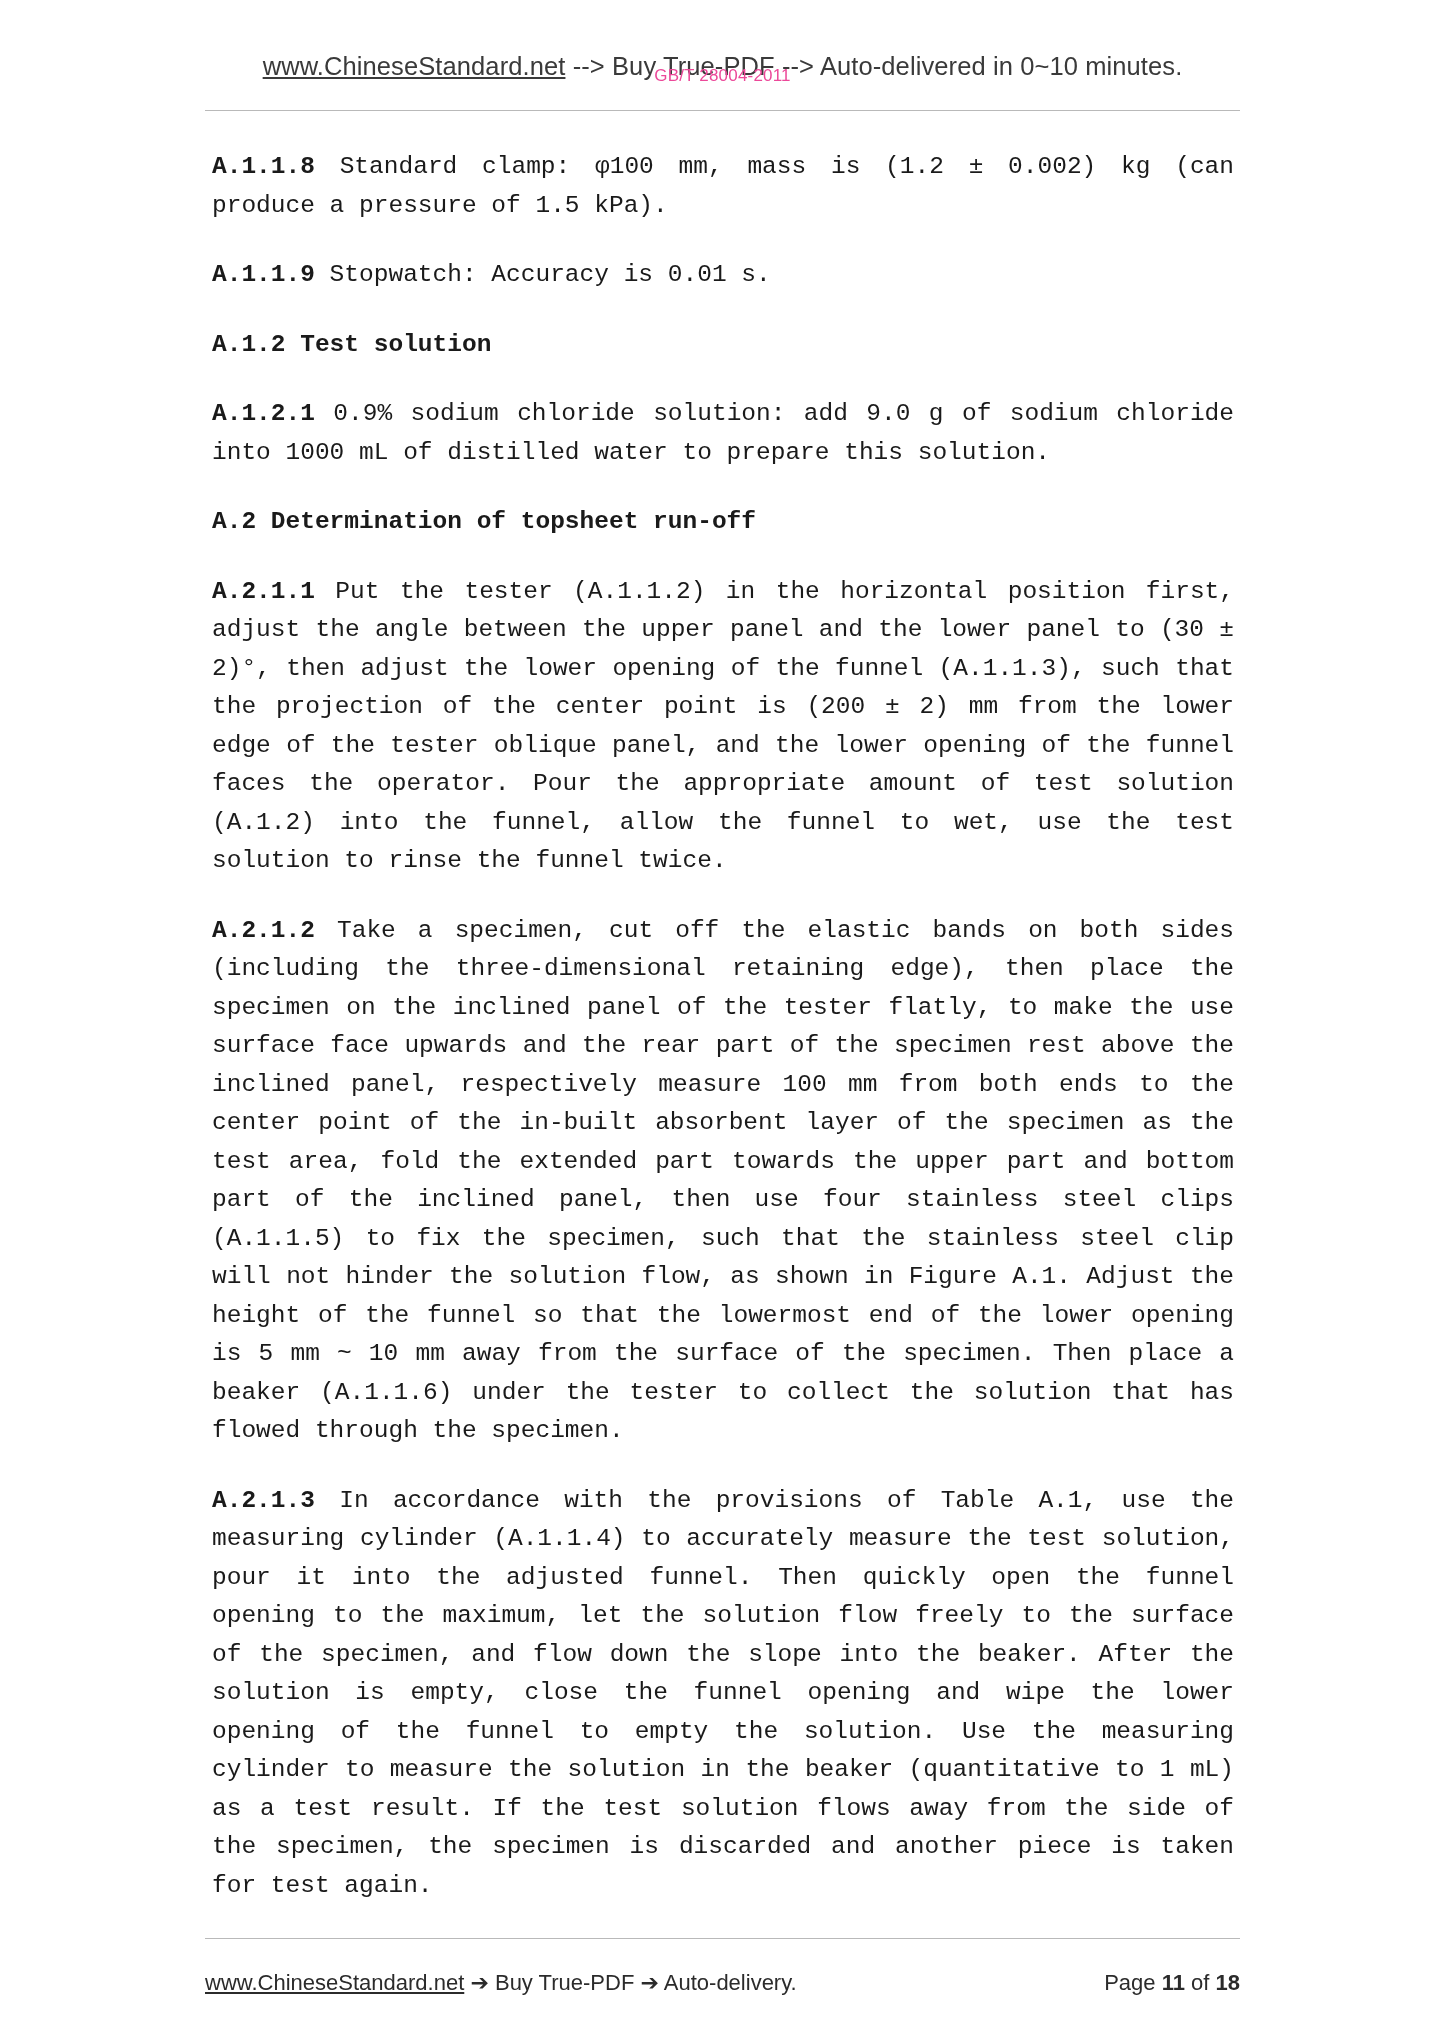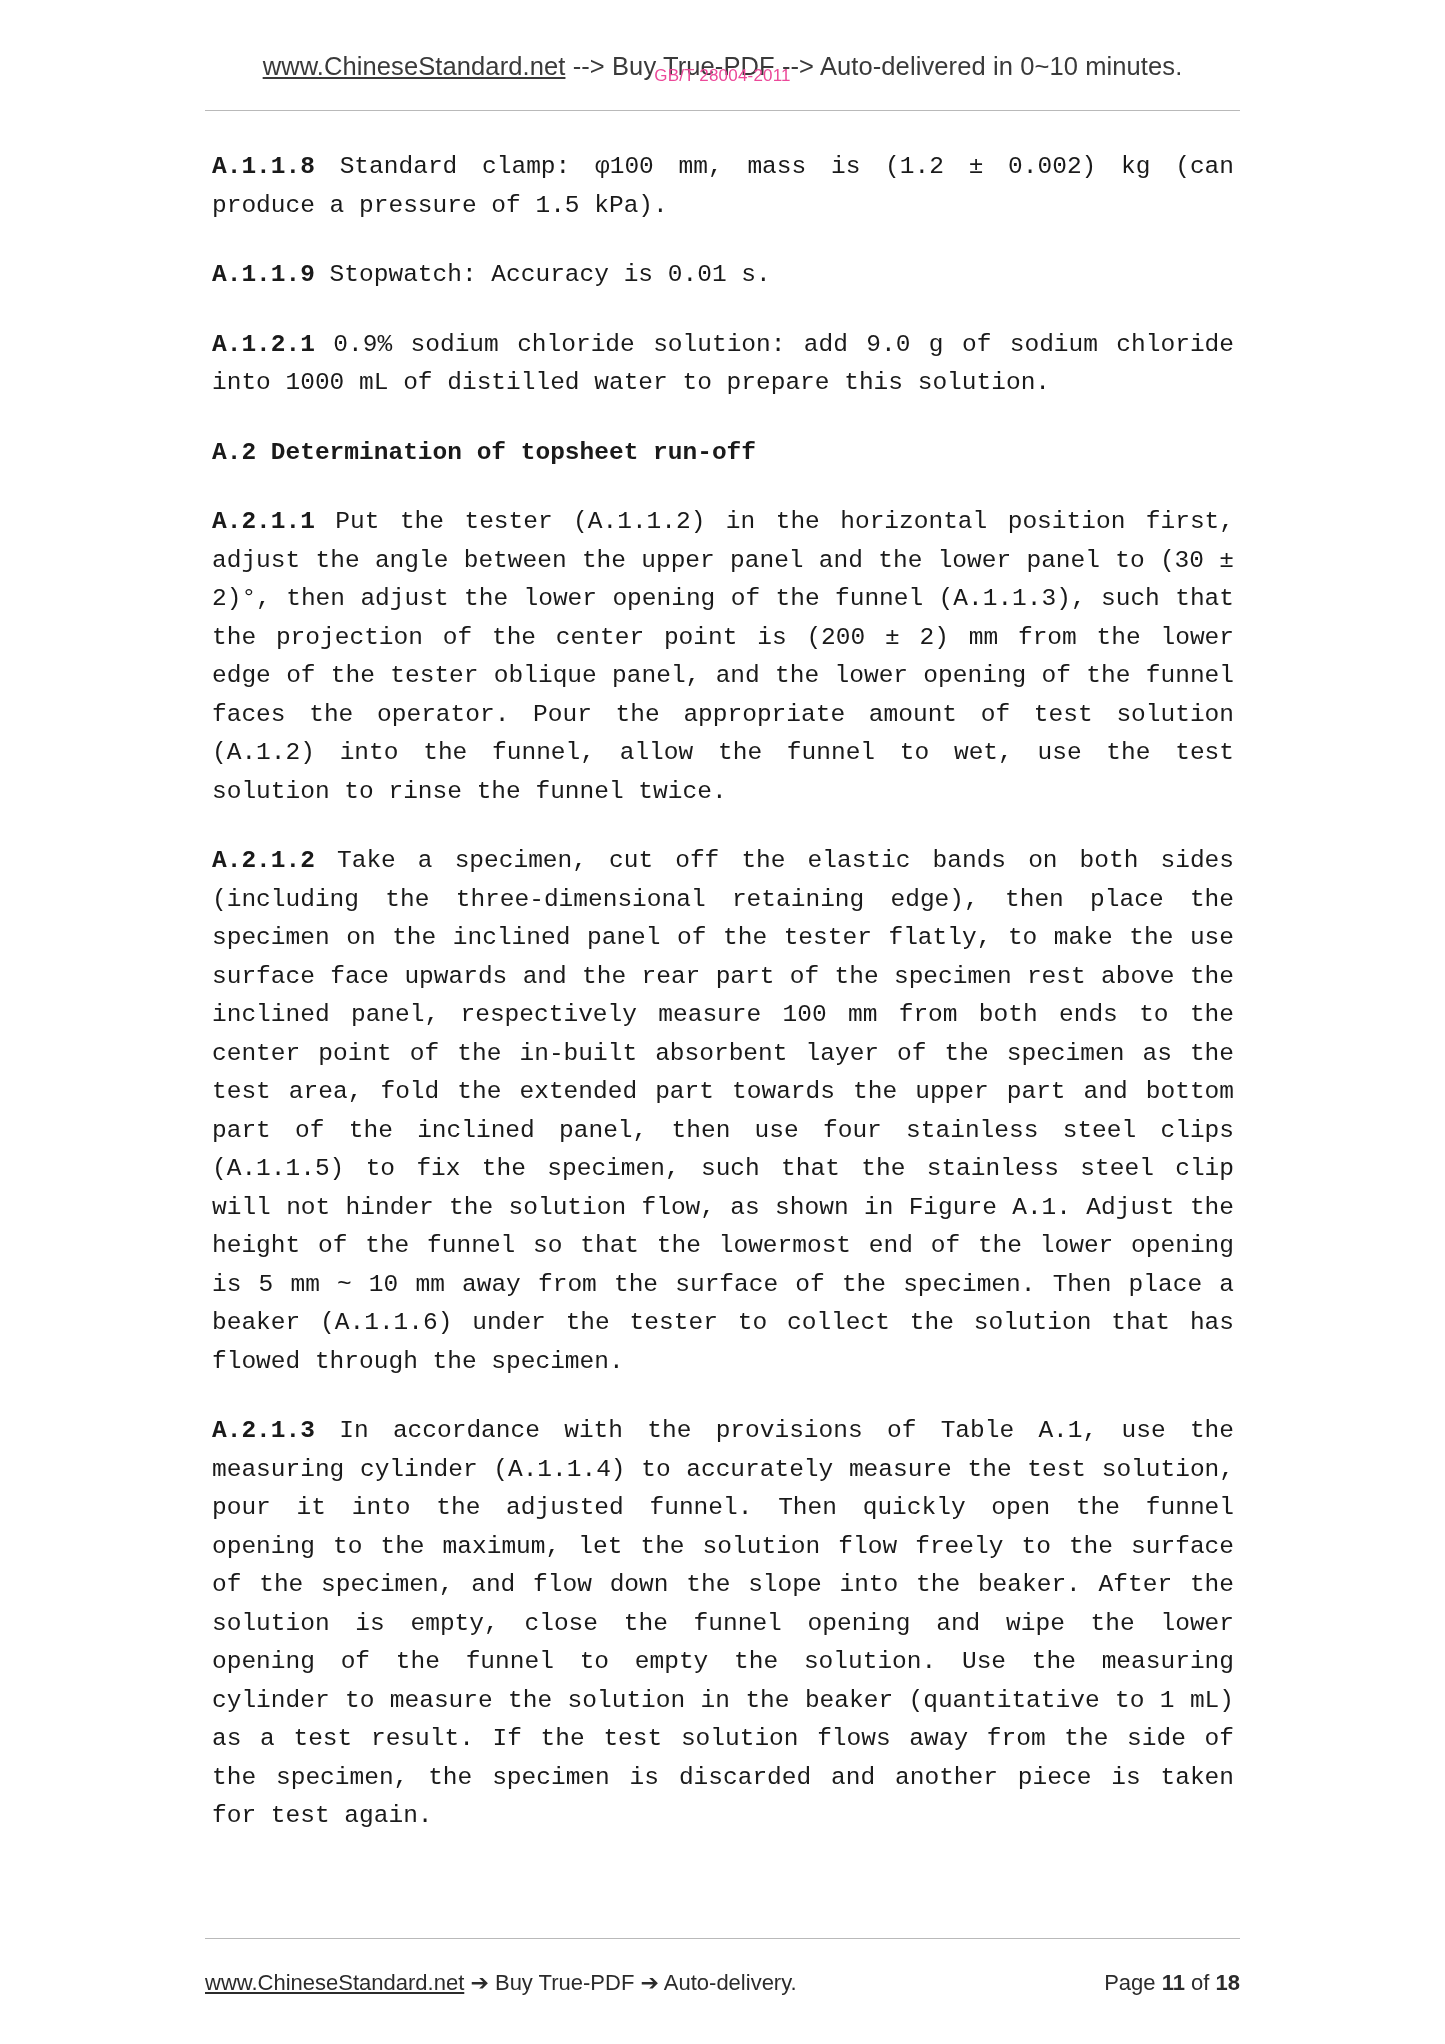--- a/index.html
+++ b/index.html
@@ -133,20 +133,21 @@
   <div class="doc-code">GB/T 28004-2011</div>
 
   <div class="header-rule"></div>
 
   <div class="content">
 
     <p><span class="b">A.1.1.8</span><span> Standard clamp: φ100 mm, mass is (1.2 ± 0.002) kg (can produce a pressure of 1.5 kPa).</span></p>
 
     <p><span class="b">A.1.1.9</span><span> Stopwatch: Accuracy is 0.01 s.</span></p>
 
+    <p class="heading"><span>A.1.2 Test solution</span></p>
 
     <p><span class="b">A.1.2.1</span><span> 0.9% sodium chloride solution: add 9.0 g of sodium chloride into 1000 mL of distilled water to prepare this solution.</span></p>
 
     <p class="heading"><span>A.2 Determination of topsheet run-off</span></p>
 
 
     <p><span class="b">A.2.1.1</span><span> Put the tester (A.1.1.2) in the horizontal position first, adjust the angle between the upper panel and the lower panel to (30 ± 2)°, then adjust the lower opening of the funnel (A.1.1.3), such that the projection of the center point is (200 ± 2) mm from the lower edge of the tester oblique panel, and the lower opening of the funnel faces the operator. Pour the appropriate amount of test solution (A.1.2) into the funnel, allow the funnel to wet, use the test solution to rinse the funnel twice.</span></p>
 
     <p><span class="b">A.2.1.2</span><span> Take a specimen, cut off the elastic bands on both sides (including the three-dimensional retaining edge), then place the specimen on the inclined panel of the tester flatly, to make the use surface face upwards and the rear part of the specimen rest above the inclined panel, respectively measure 100 mm from both ends to the center point of the in-built absorbent layer of the specimen as the test area, fold the extended part towards the upper part and bottom part of the inclined panel, then use four stainless steel clips (A.1.1.5) to fix the specimen, such that the stainless steel clip will not hinder the solution flow, as shown in Figure A.1. Adjust the height of the funnel so that the lowermost end of the lower opening is 5 mm ~ 10 mm away from the surface of the specimen. Then place a beaker (A.1.1.6) under the tester to collect the solution that has flowed through the specimen.</span></p>
 

